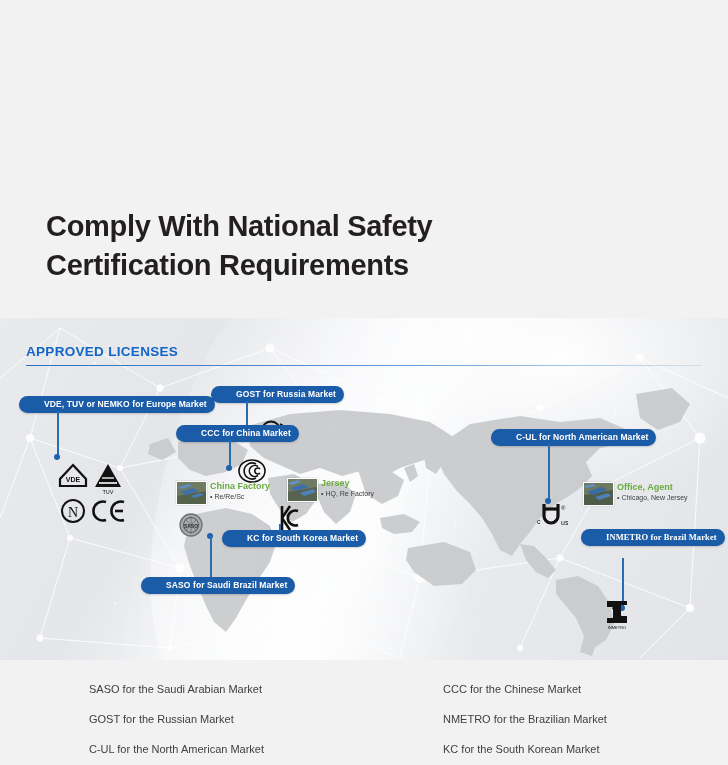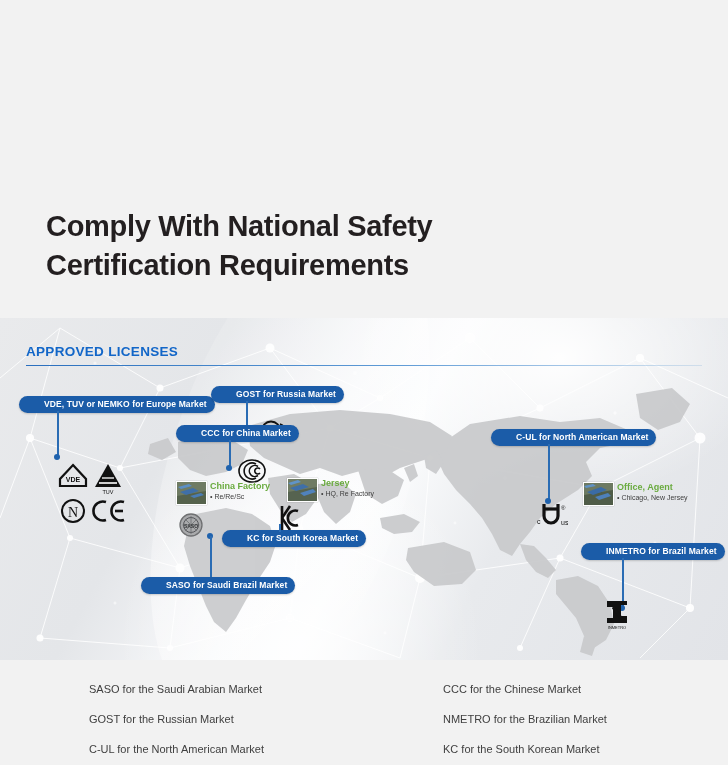--- a/index.html
+++ b/index.html
@@ -333,21 +333,21 @@
         <path d="M0 12 L29 7 L29 22 L0 22 Z" fill="#4f5c48"></path>
         <path d="M3 9 L17 4 L23 7 L9 12 Z" fill="#3a6ba5"></path>
         <path d="M11 14 L24 10 L27 13 L15 17 Z" fill="#4e80ba"></path>
         <path d="M0 3 L9 1 L12 3 L2 5 Z" fill="#6093c6"></path>
       </svg>
     </div>
     <div class="sname">Office, Agent</div>
     <div class="sdesc">• Chicago, New Jersey</div>
   </div>
 
-  <div class="pill" style="left:581px;top:225px;">INMETRO for Brazil Market</div>
+  <div class="pill" style="left:581px;top:211px;font-family:Liberation Serif, serif;">INMETRO for Brazil Market</div>
   <div class="leader" style="left:622px;top:240px;height:50px;"></div>
   <div class="dot" style="left:619px;top:287px;"></div>
   <svg class="mark" style="left:603px;top:280px;" width="28" height="32" viewBox="0 0 28 32">
     <path d="M4 3 L24 3 L24 7 L18 7 L18 18 L24 18 L24 25 L4 25 L4 20 L10 20 L10 9 L4 9 Z" fill="#111"></path>
     <path d="M10 9 L18 20" stroke="#111" stroke-width="3"></path>
     <text x="14" y="31" font-size="4" font-family="Liberation Sans, sans-serif" text-anchor="middle" fill="#111">INMETRO</text>
   </svg>
 
 </div>
 

